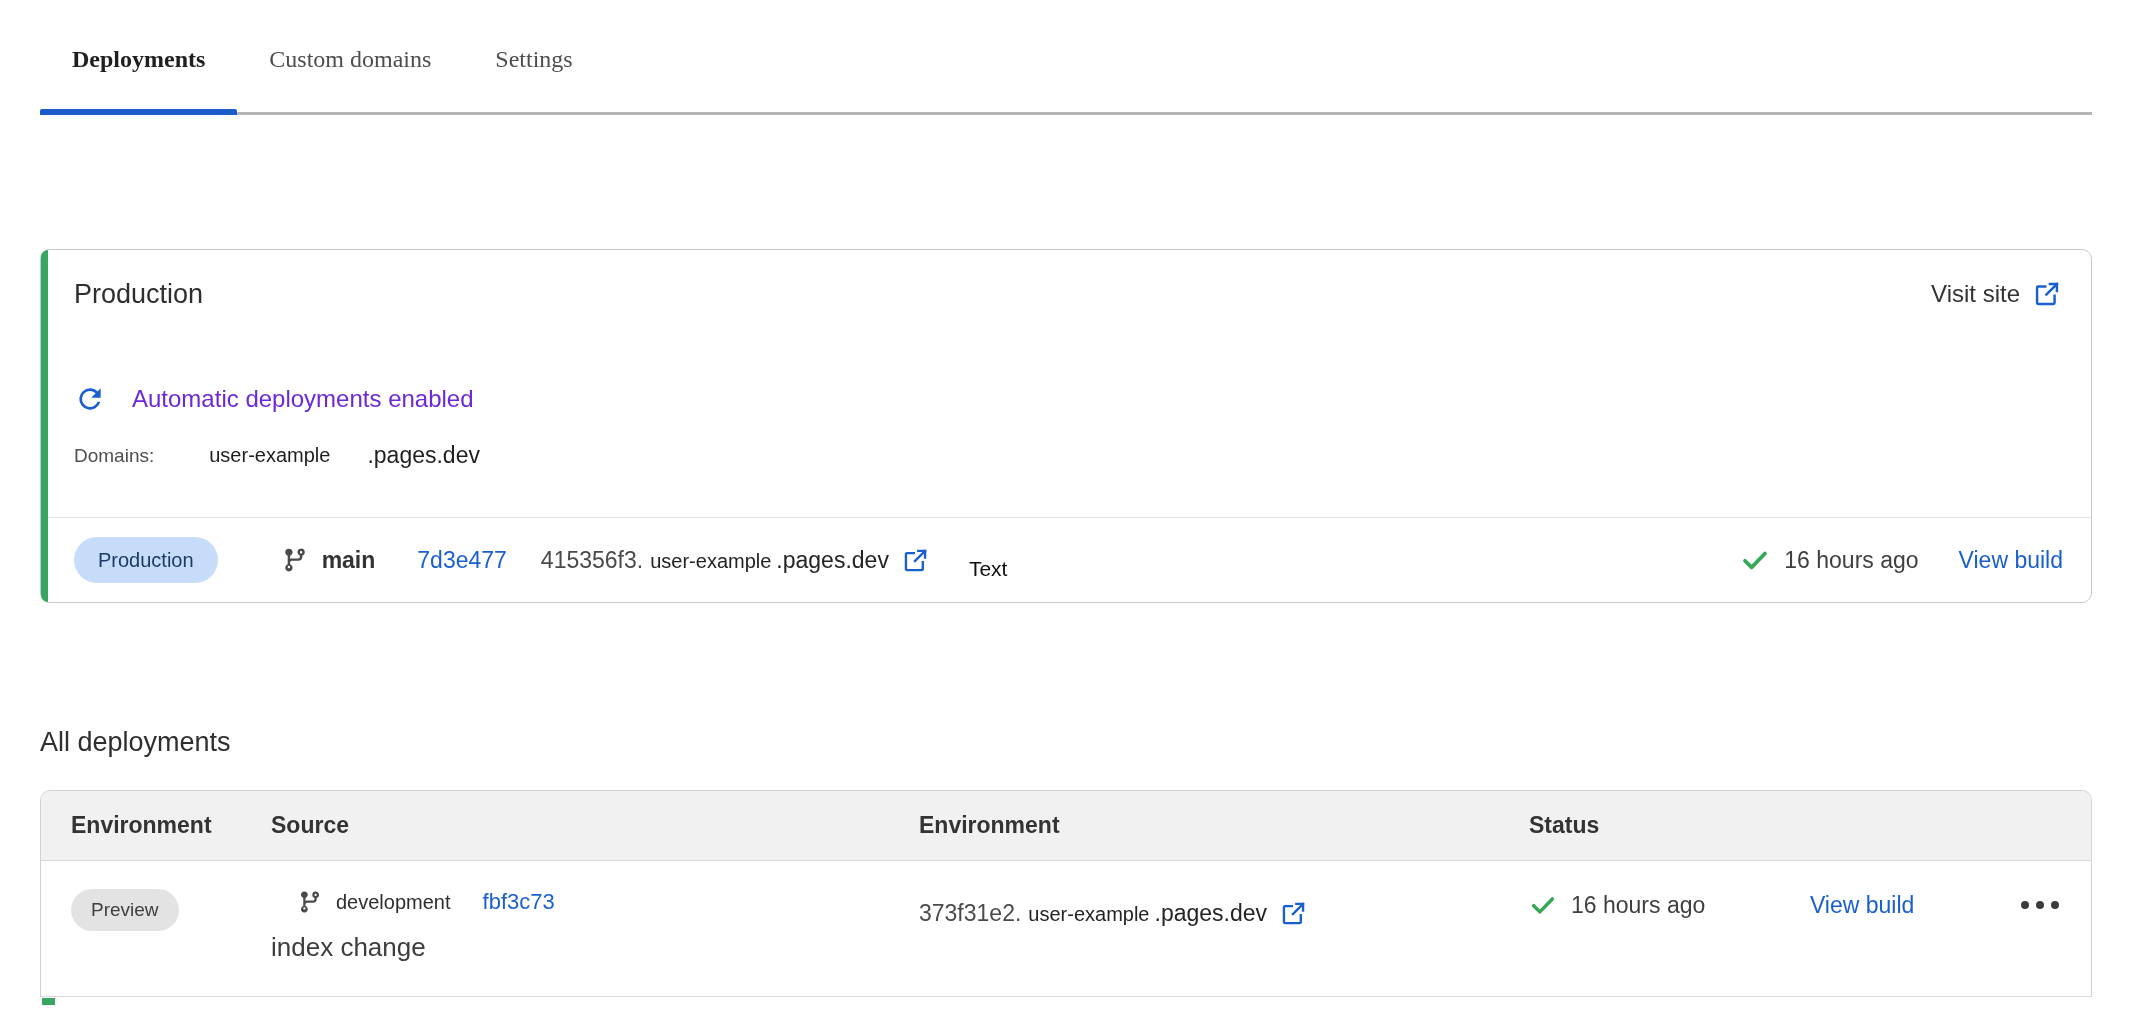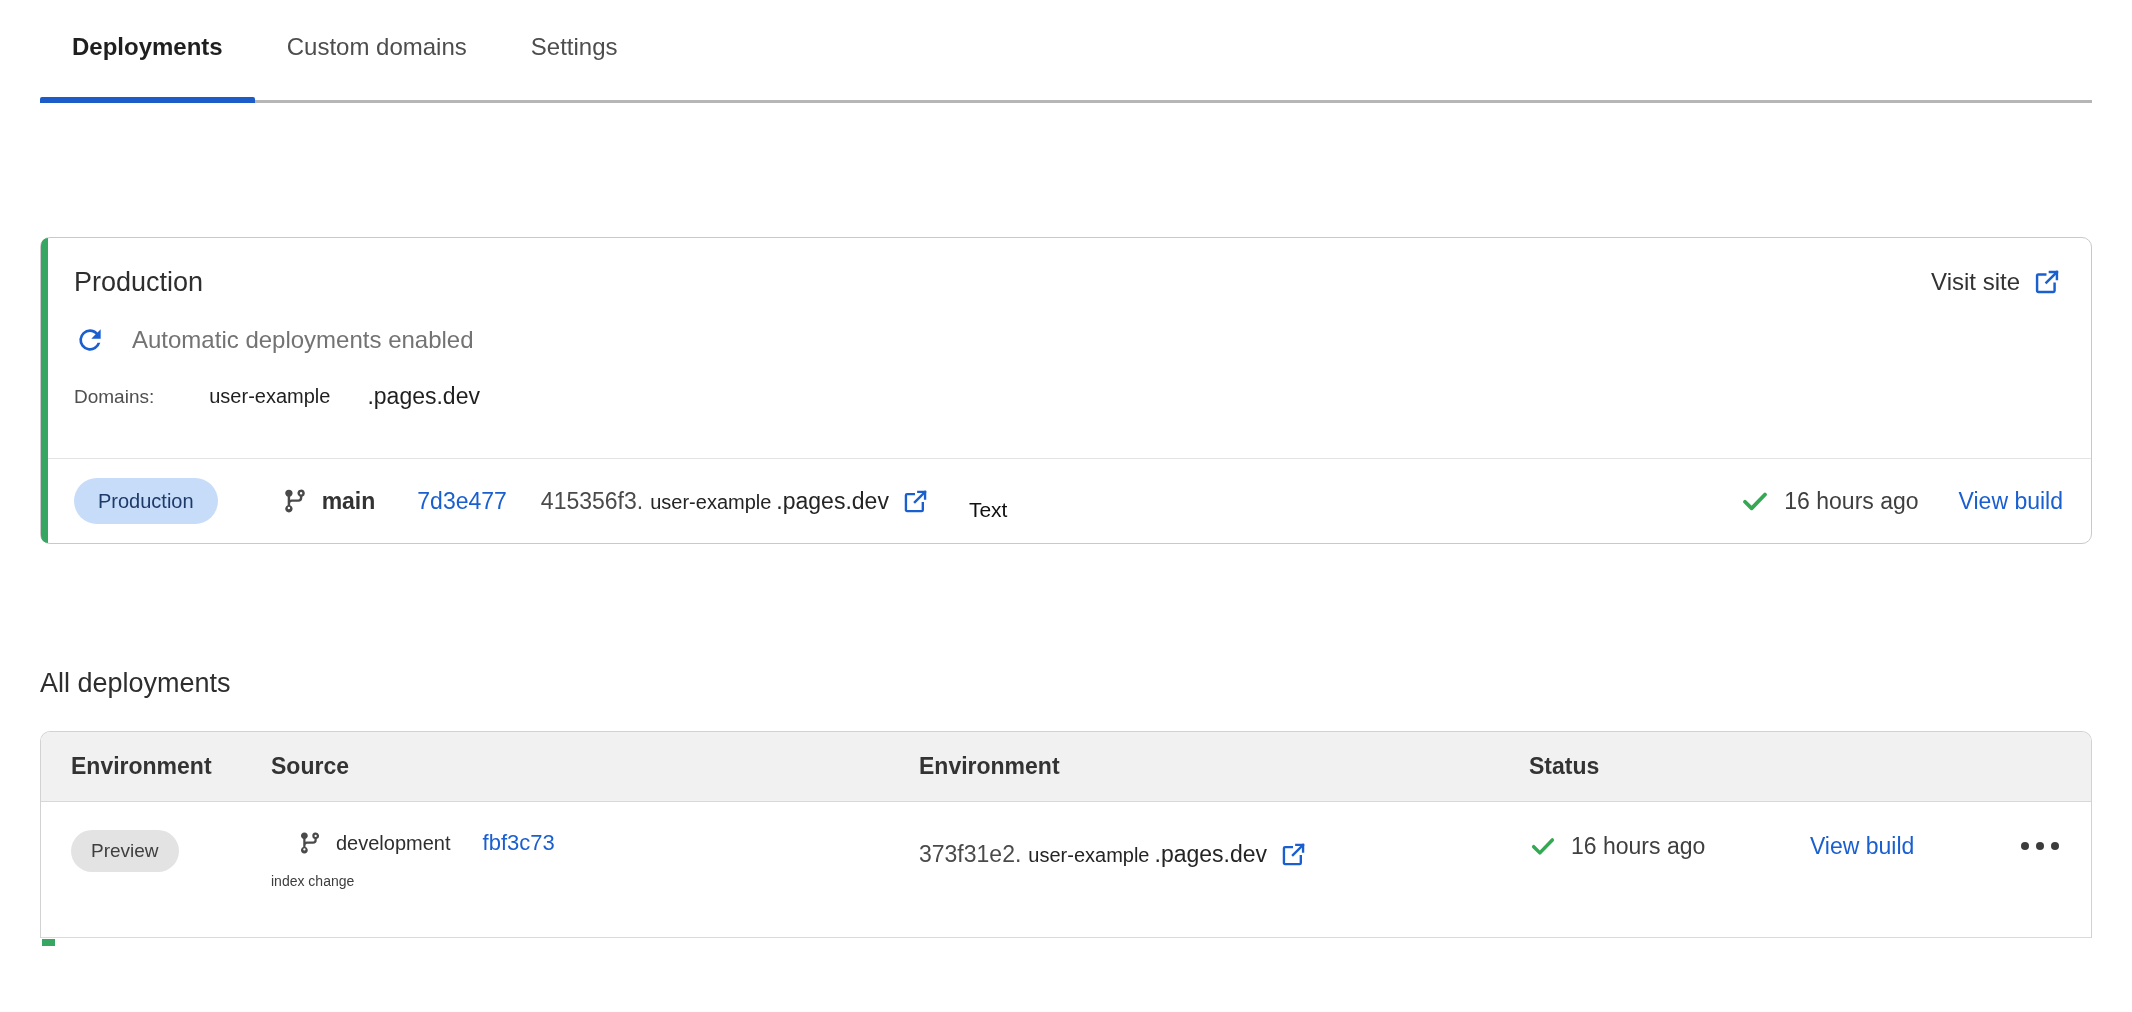--- a/index.html
+++ b/index.html
@@ -5,42 +5,42 @@
   * { box-sizing: border-box; }
   html,body { margin:0; padding:0; }
   body {
     width: 2132px; height: 1012px;
     background:#ffffff; overflow:hidden;
     font-family:"Liberation Sans", sans-serif;
     color:#333;
   }
 
   
-  .tabbar { margin:0 40px; padding-top:30px; display:flex; border-bottom:3px solid #b6b6b6; }
+  .tabbar { margin:12px 40px; padding-top:30px; display:flex; border-bottom:3px solid #b6b6b6;font-family:Liberation Serif, serif; }
   .tab {
     padding:0 32px 36px 32px; font-size:24px; line-height:34px;
     color:#4d4d4d; cursor:pointer; position:relative; white-space:nowrap;
   }
   .tab.active { font-weight:700; color:#1f1f1f; }
   .tab.active::after {
     content:""; position:absolute; left:0; right:0; bottom:-3px; height:6px;
     background:#1d5bc9; border-radius:2px 2px 0 0;
   }
 
   
   .prod-card {
     position:relative; margin:134px 40px 0 40px;
     border:1px solid #c9c9c9; border-radius:10px; background:#fff;
   }
   .green-bar { position:absolute; left:0; top:0; bottom:0; width:7px; background:#36a662; border-radius:9px 0 0 9px; }
   .card-top { padding:26px 30px 48px 33px; }
   .title-row { display:flex; justify-content:space-between; align-items:center; }
   .card-title { margin:0; font-size:27px; line-height:36px; font-weight:500; color:#2e2e2e; }
   .visit-site { display:flex; align-items:flex-start; gap:13px; font-size:24px; font-weight:500; color:#333; text-decoration:none; cursor:pointer; }
-  .auto-row { margin-top:24px; display:flex; align-items:center; gap:26px; font-size:24px; color:#737373;text-align:center; }
+  .auto-row { margin-top:71px; display:flex; align-items:center; gap:26px; font-size:24px; color:#6d28d9;text-align:center; }
   .domains-row { margin-top:27px; display:flex; align-items:center;gap:25px; }
   .domains-label { font-size:19px; color:#4f4f4f; margin-right:30px; }
   .domain-name { font-size:20px; color:#1f1f1f; }
   .domain-suffix { font-size:23px; color:#1f1f1f; margin-left:12px; }
 
   .deploy-row {
     border-top:1px solid #e4e4e4; padding:19px 28px 19px 33px;
     display:flex; align-items:center;
   }
   .badge { display:inline-block; border-radius:24px; padding:9px 24px; font-size:20px; line-height:28px; white-space:nowrap; }
@@ -73,21 +73,21 @@
   }
   .thead > div { padding-left:30px; }
   .trow {
     display:grid; grid-template-columns:200px 648px 610px 1fr;
     height:136px; padding-top:28px; border-bottom:1px solid #dadada; align-items:start;
   }
   .trow > div { padding-left:30px; }
   .src-line1 { display:flex; align-items:center; margin-left:27px; }
   .src-branch { margin-left:14px; font-size:20px; color:#2e2e2e; }
   .src-commit { margin-left:32px; font-size:22px; }
-  .src-line2 { margin-top:17px; font-size:14px; color:#3d3d3d; }
+  .src-line2 { margin-top:17px; font-size:26px; color:#3d3d3d; }
   .dep-cell .url-group { margin-left:0; margin-top:11px; }
   .status-cell { display:flex; align-items:center; justify-content:space-between; padding-right:30px; margin-top:2px; }
   .status-group { display:flex; align-items:center; }
   .dots { display:flex; gap:7px; align-items:center; cursor:pointer; padding:6px 2px; }
   .dots i { width:8px; height:8px; border-radius:50%; background:#3c3c3c; }
 
   .peek { height:8px; position:relative; margin:0 40px; }
   .peek-green { position:absolute; left:2px; top:1px; width:13px; height:7px; background:#36a662; }
 
   svg { display:block; }

